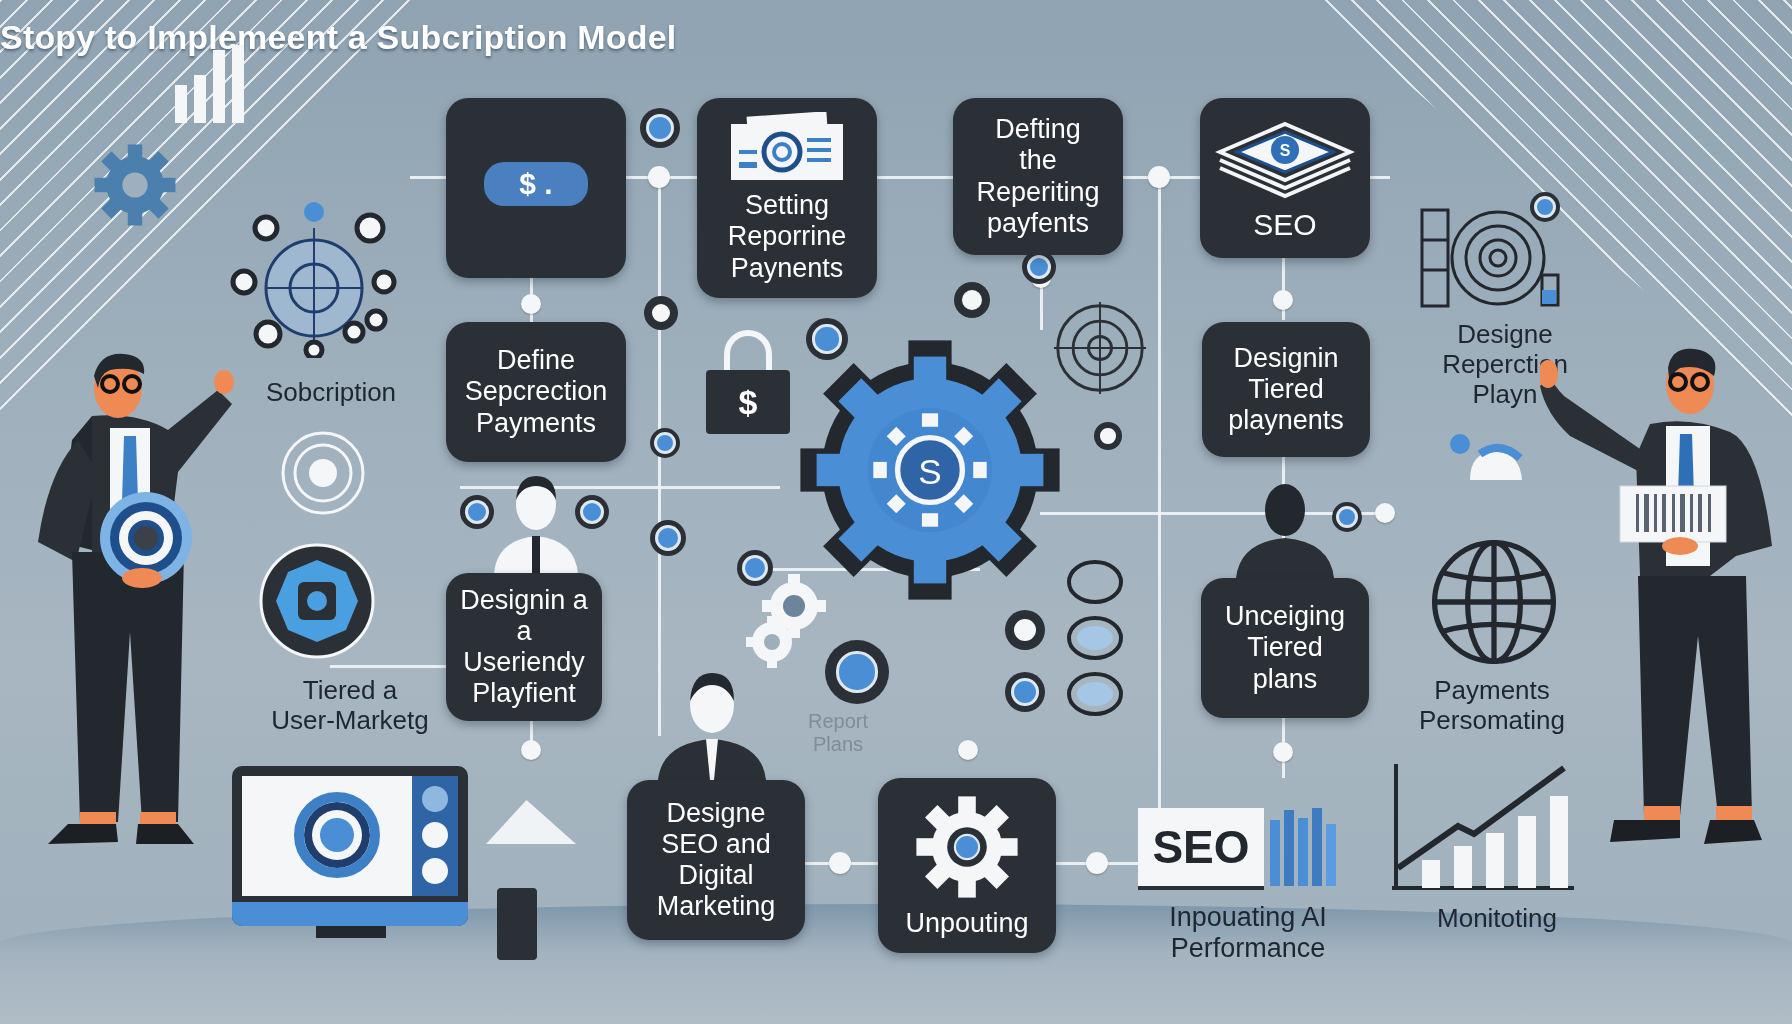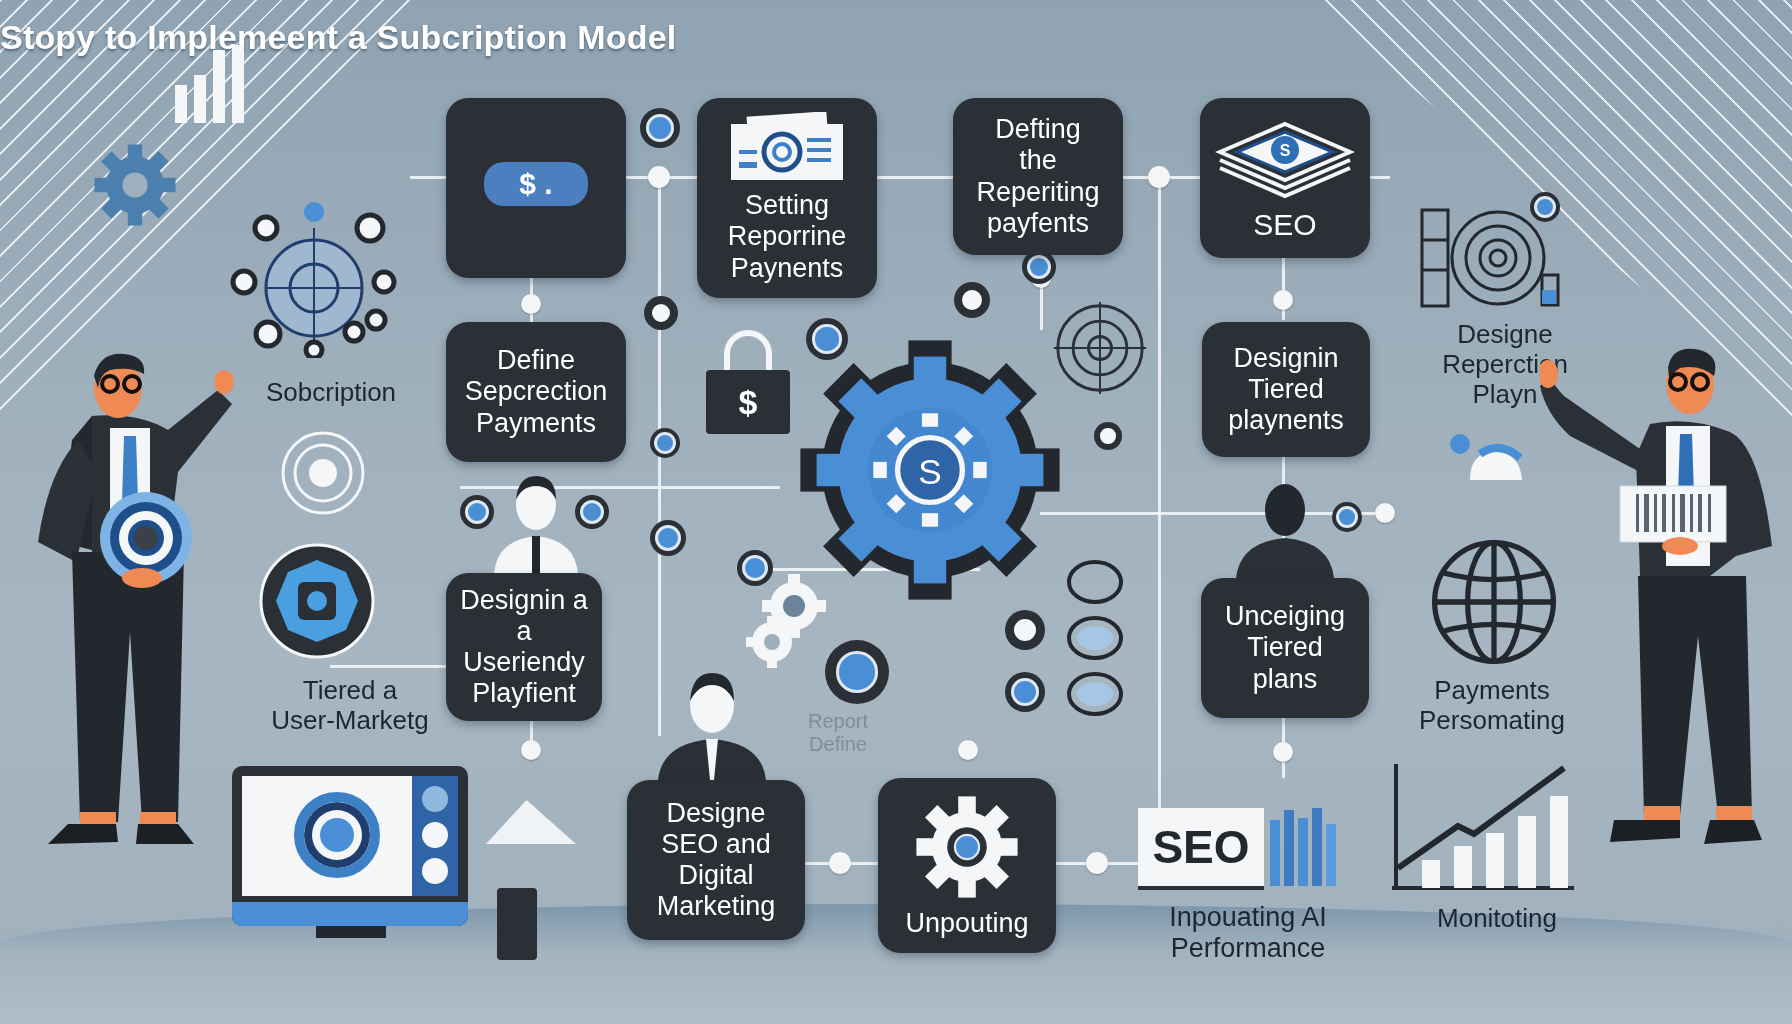--- a/index.html
+++ b/index.html
@@ -257,21 +257,21 @@
     <circle cx="30" cy="70" r="20"></circle>
     <rect x="25" y="44" width="10" height="10"></rect>
       <rect x="25" y="86" width="10" height="10"></rect>
     <rect x="4" y="65" width="10" height="10"></rect>
   </g>
   <circle cx="52" cy="34" r="11" fill="#6c859b"></circle>
   <circle cx="30" cy="70" r="8" fill="#9eafbc"></circle>
 </svg>
 
 <div class="free-label" style="left:808px;top:710px;font-size:20px;color:rgba(40,50,60,0.3)">Report
-Define</div>
+Plans</div>
 
 <svg class="abs" style="left:652px;top:665px" width="120" height="115" viewBox="0 0 120 115">
   <path d="M6 115 Q10 78 60 74 Q110 78 114 115 Z" fill="#2b2f36"></path>
   <polygon points="54,74 66,74 62,115 58,115" fill="#f4f6f8"></polygon>
   <ellipse cx="60" cy="40" rx="22" ry="28" fill="#f4f6f8"></ellipse>
   <path d="M38 36 Q40 8 60 8 Q82 8 82 36 Q74 20 60 20 Q46 20 38 36Z" fill="#23272e"></path>
 </svg>
 
 <svg class="abs" style="left:1230px;top:478px" width="110" height="100" viewBox="0 0 110 100">
   <path d="M6 100 Q10 64 55 60 Q100 64 104 100 Z" fill="#2b2f36"></path>

